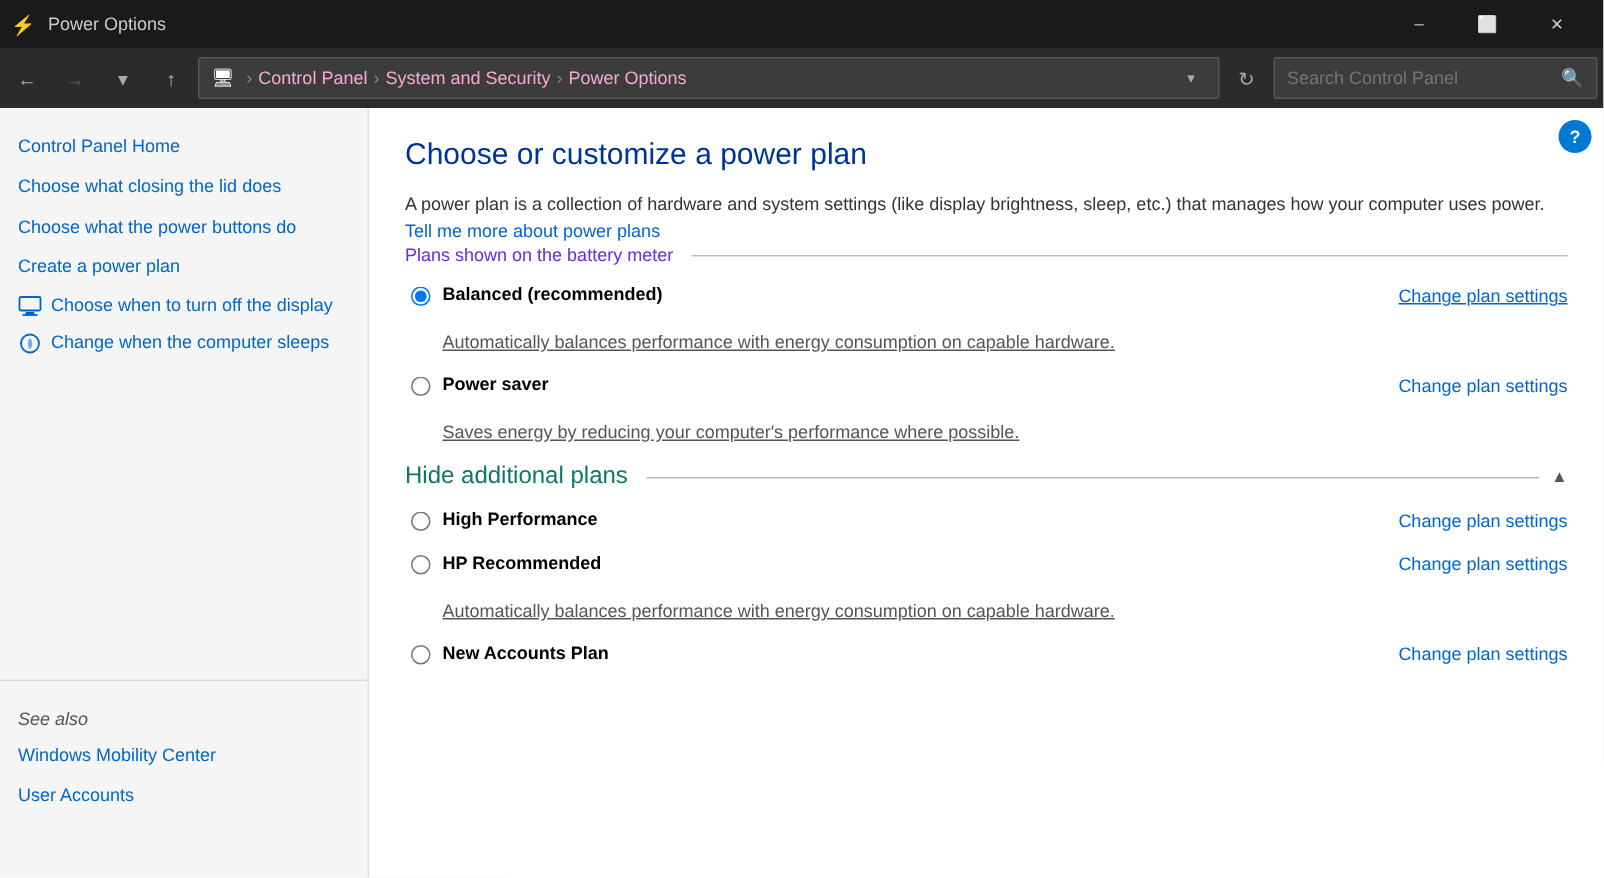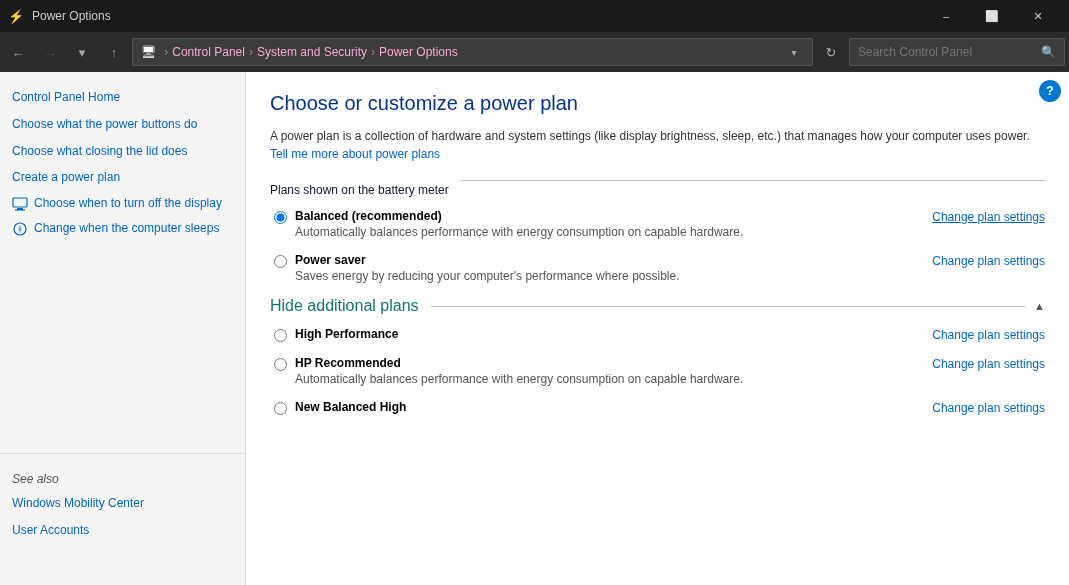--- a/index.html
+++ b/index.html
@@ -239,24 +239,23 @@
     }
 
     
     .section-header {
       display: flex;
       align-items: center;
       margin-bottom: 12px;
     }
     .section-header-text {
       font-size: 12px;
-      color: #0f172a;
+      color: #6d28d9;
       margin-right: 12px;
       white-space: nowrap;
-      margin-top: 20px;
     }
     .section-header-line {
       flex: 1;
       height: 1px;
       background: #bbb;
     }
 
     
     .plan-item {
       display: flex;
@@ -280,21 +279,22 @@
     }
     .plan-name {
       font-size: 12px;
       font-weight: 600;
       color: #000;
       cursor: pointer;
     }
     .plan-desc {
       font-size: 12px;
       color: #555;
-      margin-top: 2px;
+      margin-top: 18px;
+      text-decoration: underline;
     }
     .change-plan-link {
       color: #0066cc;
       text-decoration: none;
       font-size: 12px;
       white-space: nowrap;
       cursor: pointer;
       margin-left: 4px;
       align-self: flex-start;
       margin-top: 1px;
@@ -360,22 +360,22 @@
   <div class="search-box">
     <input class="search-input" type="text" placeholder="Search Control Panel" style="">
     <span class="search-icon-btn">🔍</span>
   </div>
 </div>
 
 <div class="main-layout">
 
   <div class="sidebar">
     <a class="sidebar-link">Control Panel Home</a>
+    <a class="sidebar-link">Choose what closing the lid does</a>
     <a class="sidebar-link">Choose what the power buttons do</a>
-    <a class="sidebar-link">Choose what closing the lid does</a>
     <a class="sidebar-link">Create a power plan</a>
 
     <div class="sidebar-link-with-icon">
       <svg class="sidebar-icon" viewBox="0 0 16 16" fill="none">
         <rect x="1" y="2" width="14" height="9" rx="1" stroke="#0066cc" stroke-width="1.2" fill="none"></rect>
         <rect x="5" y="12" width="6" height="2" rx="0.5" fill="#0066cc"></rect>
         <line x1="3" y1="14" x2="13" y2="14" stroke="#0066cc" stroke-width="1.2"></line>
       </svg>
       <span>Choose when to turn off the display</span>
     </div>
@@ -457,20 +457,20 @@
           <div class="plan-desc">Automatically balances performance with energy consumption on capable hardware.</div>
         </div>
       </label>
       <a class="change-plan-link">Change plan settings</a>
     </div>
 
     <div class="plan-item">
       <label class="plan-radio-label">
         <input type="radio" class="plan-radio" name="powerplan" style="">
         <div class="plan-text">
-          <div class="plan-name">New Balanced High</div>
+          <div class="plan-name">New Accounts Plan</div>
         </div>
       </label>
       <a class="change-plan-link">Change plan settings</a>
     </div>
 
   </div>
 </div>
 
 </body></html>

